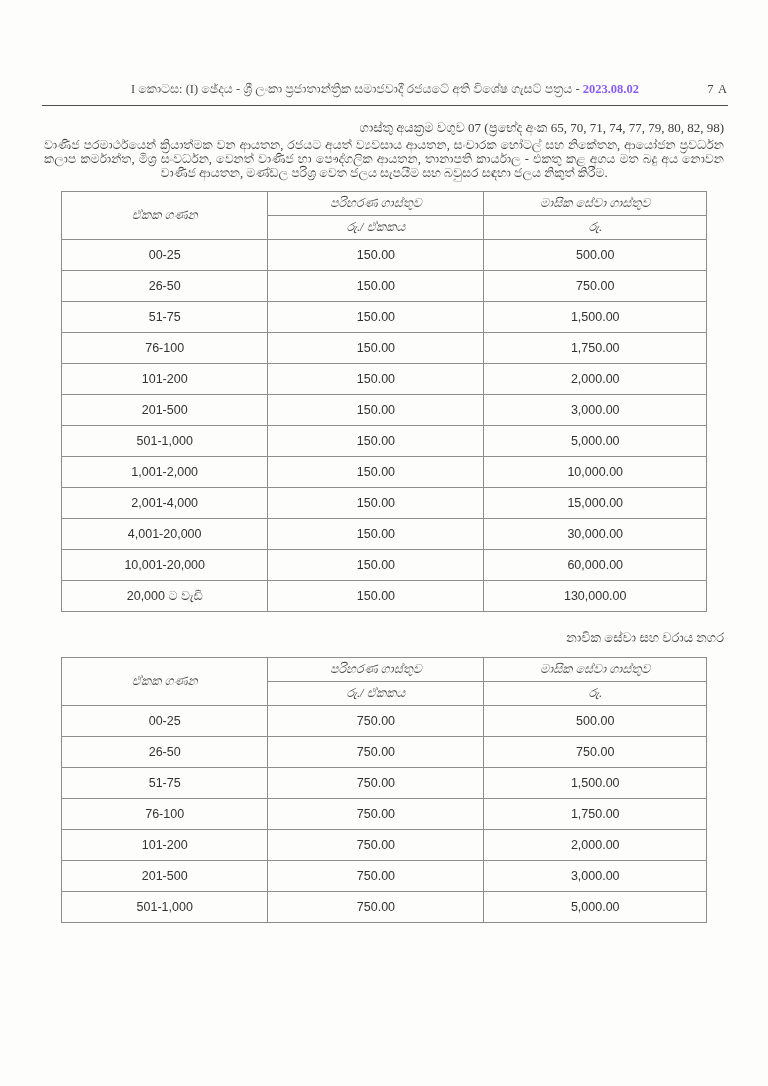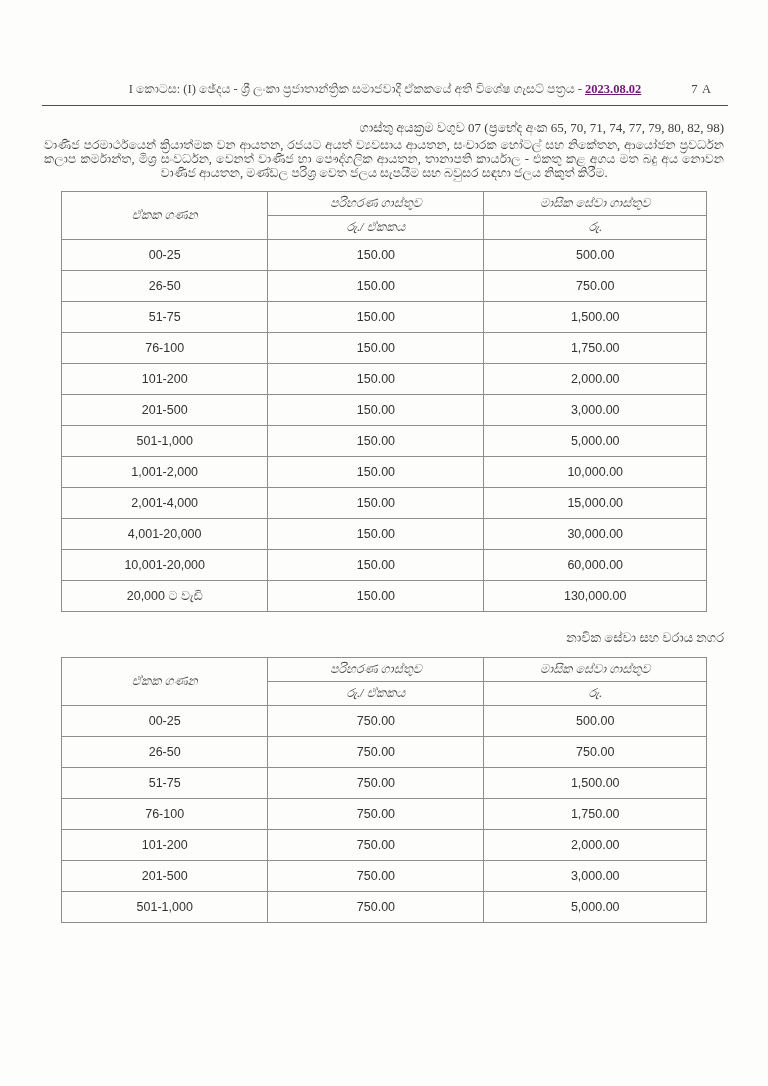--- a/index.html
+++ b/index.html
@@ -14,23 +14,23 @@
 
   
   .gz-header {
     position: relative;
     margin: 82px 40px 0 42px;
     font-size: 12.5px;
     line-height: 15px;
     color: #4a4a4a;
     text-align: center;
   }
-  .gz-header .date { font-weight: bold; color: #701a75; text-decoration: underline; }
+  .gz-header .date { font-weight: bold; color: #8b5cf6; }
   .gz-header .pagenum {
-    position: absolute; right: 16px; top: 0;
+    position: absolute; right: 0; top: 0;
     color: #444; letter-spacing: 1px;
   }
   .gz-rule {
     margin: 8px 40px 0 42px;
     border: 0; border-top: 1.6px solid #4f4f4f;
     height: 0;
   }
 
   .sec-title {
     margin: 13px 44px 0 44px;
@@ -80,21 +80,21 @@
 
   .sec2-block { margin-top: 17px; }
   .sec2-block .sub { margin-top: 8px; }
 </style>
 </head>
 <body>
 
 <div class="page">
 
   <div class="gz-header">
-    <span>I කොටස: (I) ඡේදය - ශ්‍රී ලංකා ප්‍රජාතාන්ත්‍රික සමාජවාදී ඒකකයේ අති විශේෂ ගැසට් පත්‍රය -</span>
+    <span>I කොටස: (I) ඡේදය - ශ්‍රී ලංකා ප්‍රජාතාන්ත්‍රික සමාජවාදී රජයටේ අති විශේෂ ගැසට් පත්‍රය -</span>
     <span class="date">2023.08.02</span>
     <span class="pagenum">7 A</span>
   </div>
   <hr class="gz-rule">
 
   <div class="sec-title">ගාස්තු අයක්‍රම වගුව 07 (ප්‍රභේද අංක 65, 70, 71, 74, 77, 79, 80, 82, 98)</div>
   <div class="sec-desc">වාණිජ පරමාර්ථයෙන් ක්‍රියාත්මක වන ආයතන, රජයට අයත් ව්‍යවසාය ආයතන, සංචාරක හෝටල් සහ නිකේතන, ආයෝජන ප්‍රවර්ධන කලාප කර්මාන්ත, මිශ්‍ර සංවර්ධන, වෙනත් වාණිජ හා පෞද්ගලික ආයතන, තානාපති කාර්යාල - එකතු කළ අගය මත බදු අය නොවන වාණිජ ආයතන, මණ්ඩල පරිශ්‍ර වෙත ජලය සැපයීම සහ බවුසර සඳහා ජලය නිකුත් කිරීම.</div>
 
   <table class="tariff">
     <colgroup>

